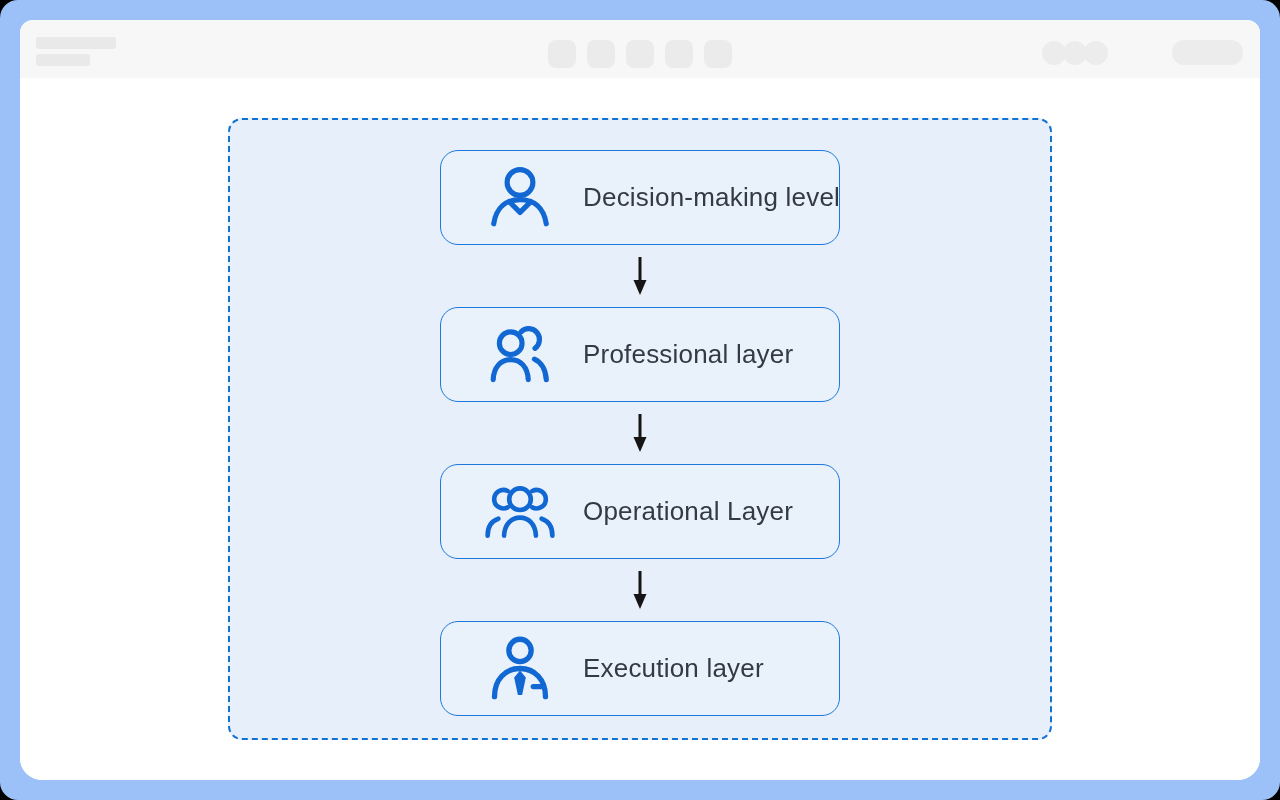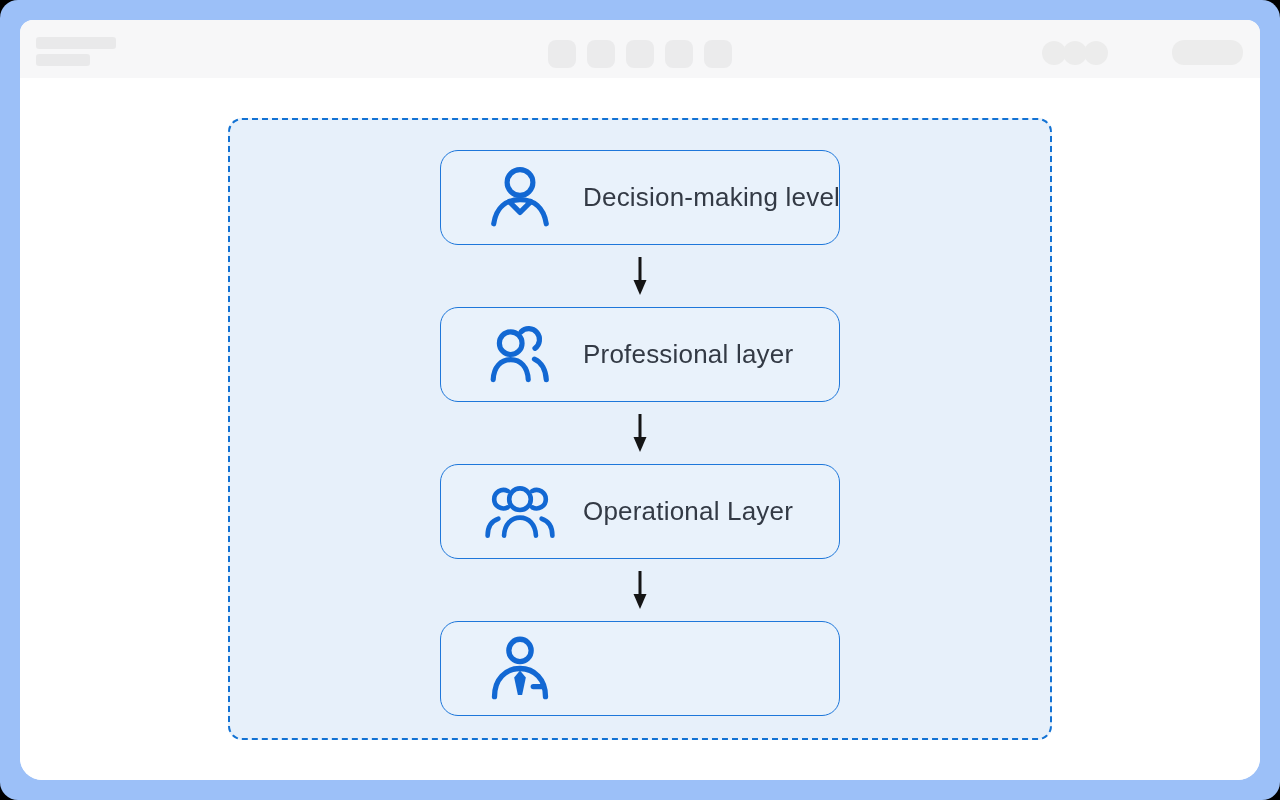--- a/index.html
+++ b/index.html
@@ -209,19 +209,20 @@
 
         <div class="level-box">
           <div class="icon-zone">
             <svg class="lvl-icon" width="68" height="68" viewBox="0 0 64 64" fill="none" stroke="#1268d3" stroke-width="5" stroke-linecap="round" stroke-linejoin="round">
               <circle cx="32" cy="14.5" r="10.5"></circle>
               <path d="M8 58 C8 41.5 18.5 31.5 32 31.5 C45.5 31.5 56 41.5 56 58"></path>
               <path d="M32 33.5 L26.5 40 L30 56.5 L34 56.5 L37.5 40 Z" fill="#1268d3" stroke="none"></path>
               <path d="M44.5 48.5 L54 48.5"></path>
             </svg>
           </div>
+          <span class="level-label">Execution layer</span>
         </div>
 
       </div>
     </div>
 
   </div>
 </div>
 
 </body></html>

